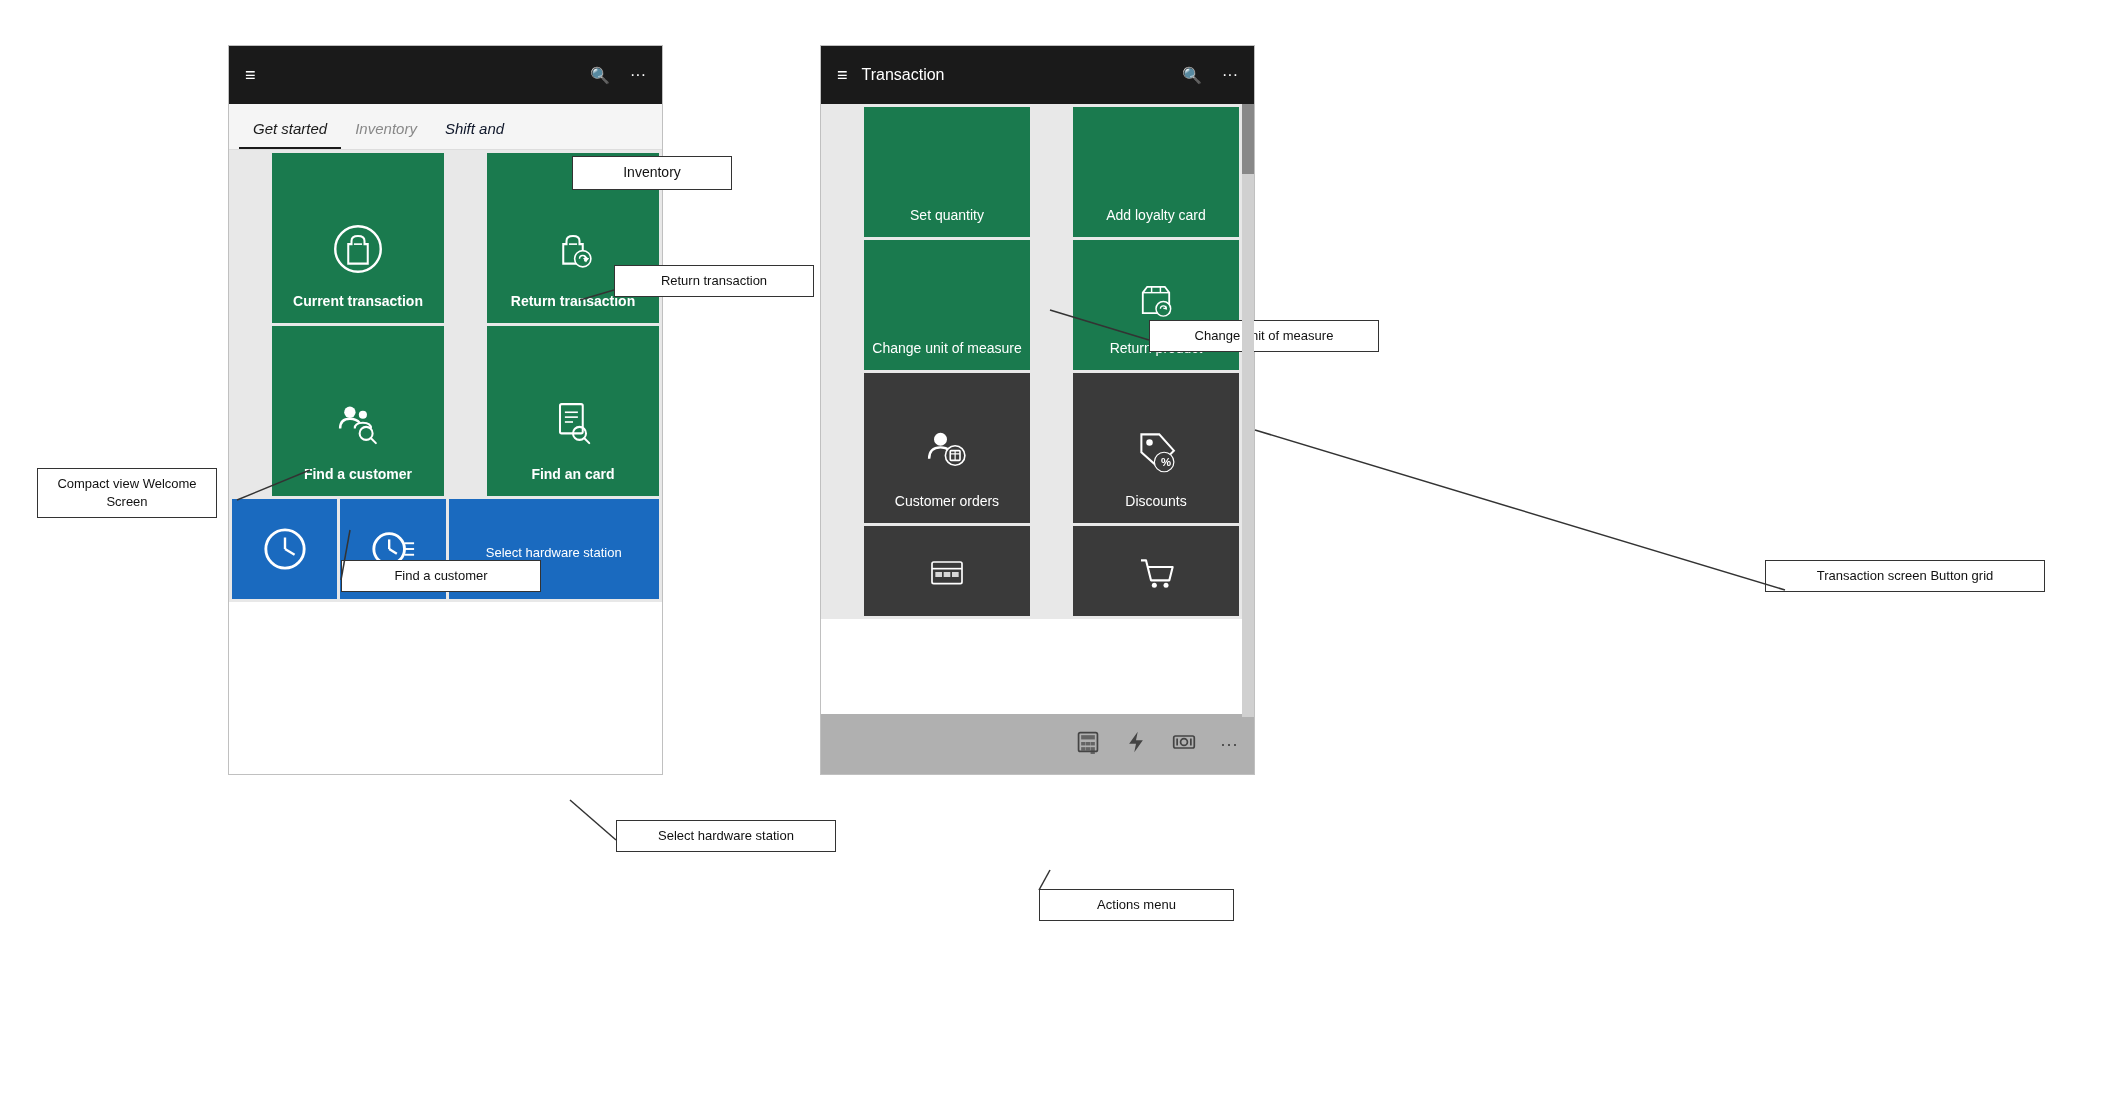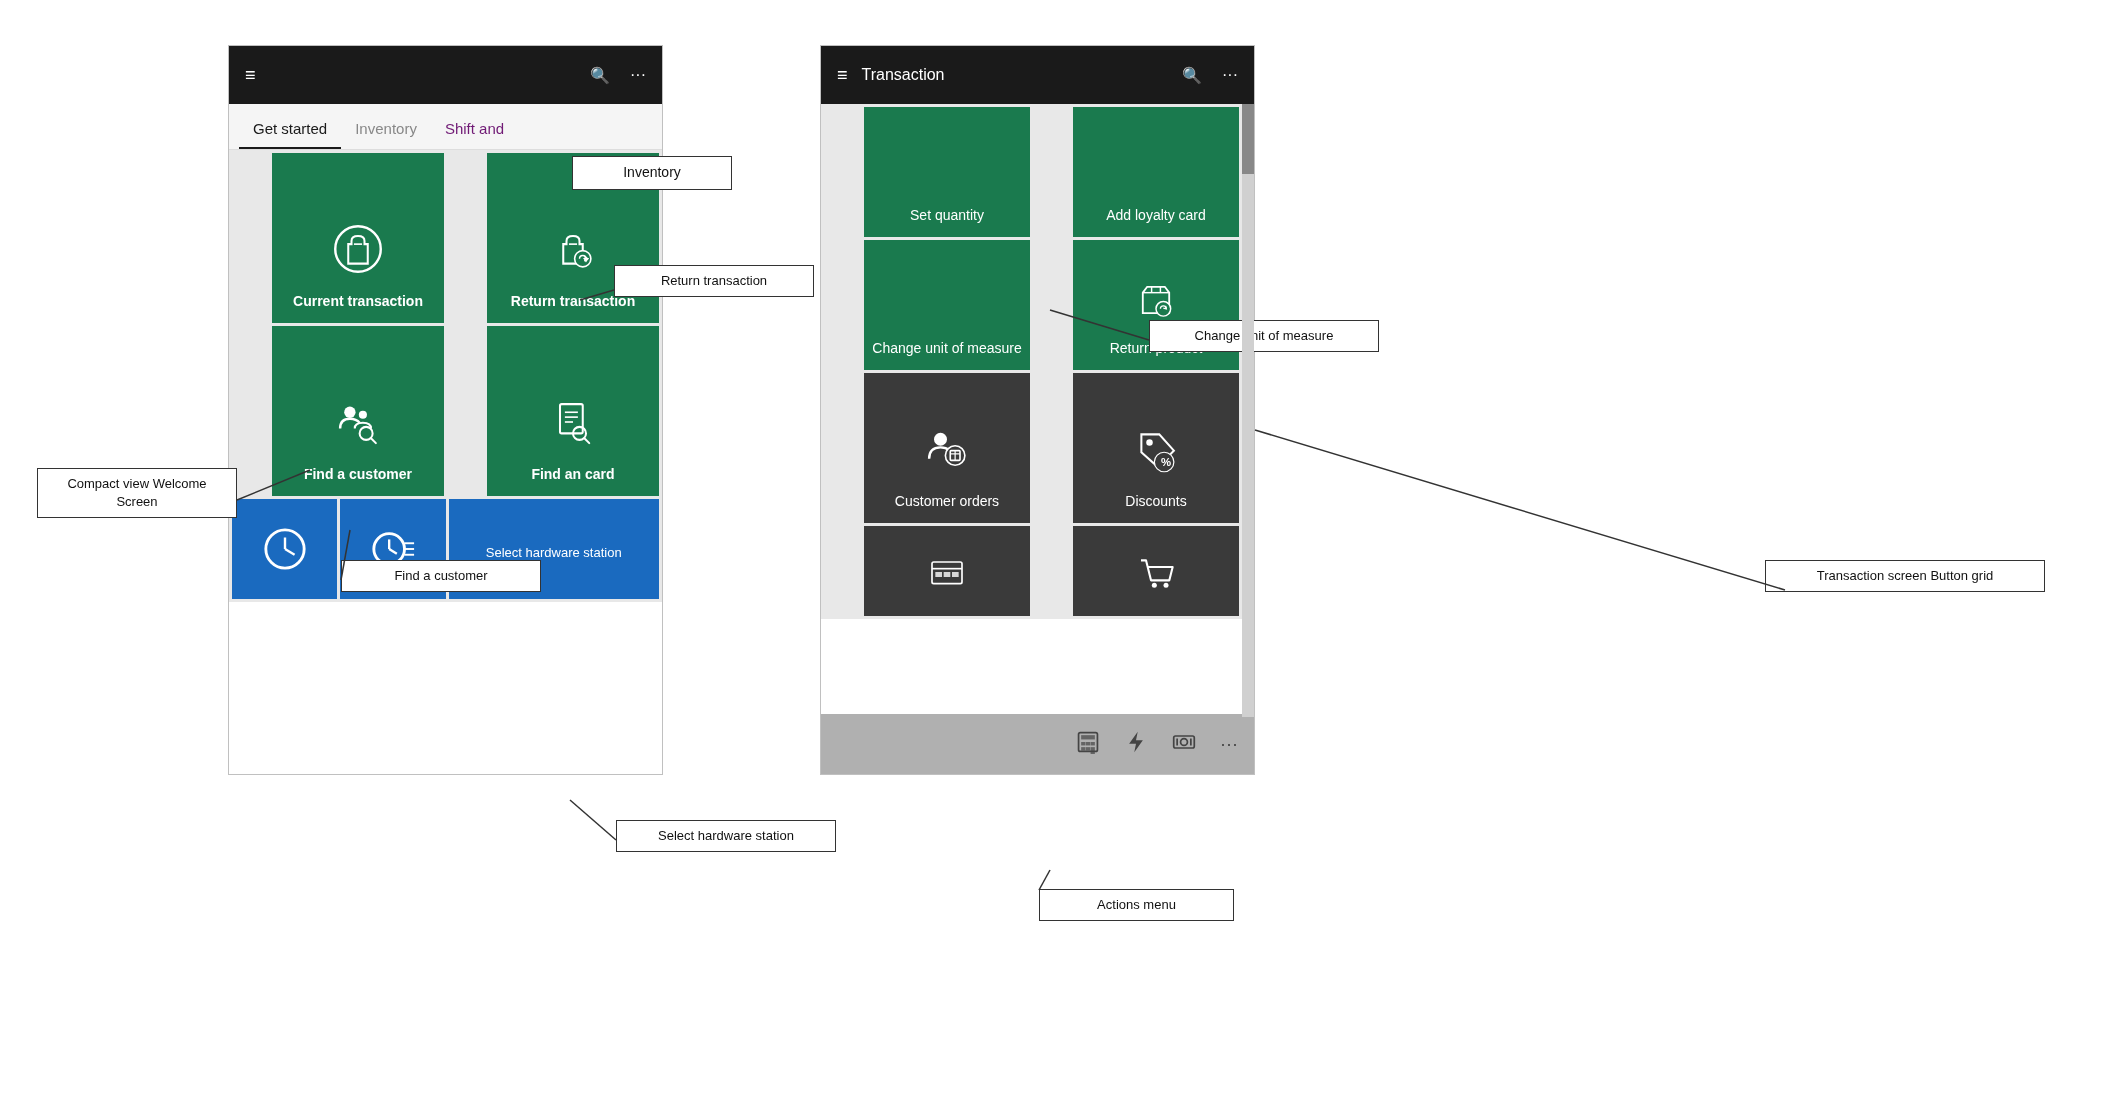--- a/index.html
+++ b/index.html
@@ -51,35 +51,36 @@
       font-size: 16px;
     }
 
     .nav-tabs {
       display: flex;
       background: #f5f5f5;
       border-bottom: 1px solid #ddd;
       padding: 0 10px;
       height: 46px;
       align-items: flex-end;
+      font-style: italic;
     }
     .nav-tab {
       padding: 10px 14px;
       font-size: 15px;
       color: #888;
       cursor: pointer;
       border-bottom: 2px solid transparent;
     }
     .nav-tab.active {
       color: #1a1a1a;
       border-bottom: 2px solid #1a1a1a;
       font-weight: 500;
     }
     .nav-tab.partial {
-      color: #701a75;
+      color: #0f172a;
     }
 
     .button-grid-left {
       display: grid;
       grid-template-columns: 1fr 1fr;
       gap: 3px;
       background: #e8e8e8;
       padding: 3px;
       font-weight: bold;
     }
@@ -469,21 +470,21 @@
         <rect x="2" y="7" width="24" height="14" rx="2" fill="none" stroke="#444" stroke-width="2"></rect>
         <circle cx="14" cy="14" r="4" fill="none" stroke="#444" stroke-width="2"></circle>
         <line x1="6" y1="10" x2="6" y2="18" stroke="#444" stroke-width="2"></line>
         <line x1="22" y1="10" x2="22" y2="18" stroke="#444" stroke-width="2"></line>
       </svg>
     </span>
     <span class="dots-btn">···</span>
   </div>
 </div>
 
-<div class="annotation-box" style="left:37px; top:468px; width:200px;">
+<div class="annotation-box" style="left:37px; top:468px; width:180px;">
   <span>Compact view
 Welcome Screen</span>
 </div>
 
 <div class="annotation-box" style="left:572px; top:156px; width:160px; font-size:14px;">
   <span>Inventory</span>
 </div>
 
 <div class="annotation-box" style="left:614px; top:265px; width:200px;">
   <span>Return transaction</span>

